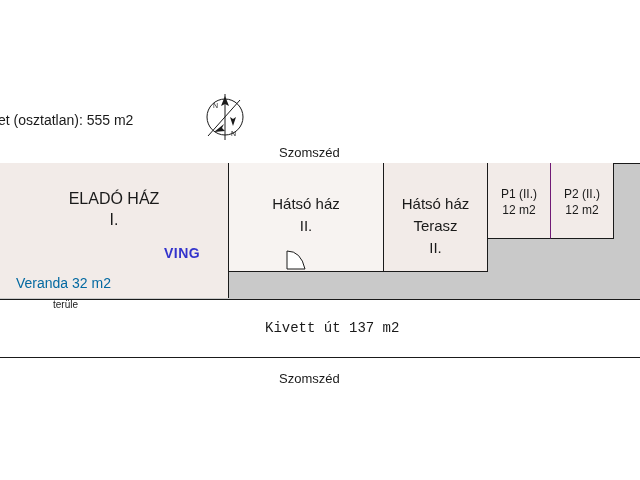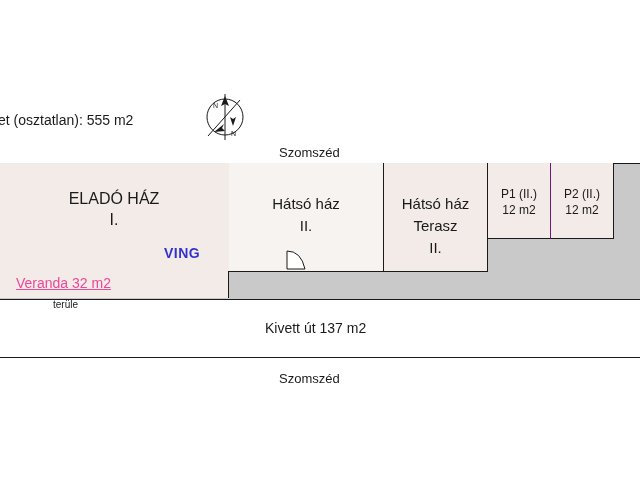--- a/index.html
+++ b/index.html
@@ -88,21 +88,20 @@
   
   .house {
     position: absolute;
     left: 0px;
     top: 163px;
     width: 228px;
     height: 108px;
     background: #f2ebe8;
     border-bottom: 1px solid #1a1a1a;
     border-right: 1px solid #1a1a1a;
-    padding-left: 46px;
   }
   .house-label {
     position: absolute;
     width: 228px;
     text-align: center;
     left: 0;
     top: 25px;
     font-size: 16px;
     color: #1a1a1a;
     line-height: 21px;
@@ -129,22 +128,21 @@
     width: 228px;
     height: 27px;
     background: #f2ebe8;
     border-right: 1px solid #1a1a1a;
   }
   .veranda-label {
     position: absolute;
     left: 16px;
     top: 275px;
     font-size: 14px;
-    color: #ec4899;
-    text-decoration: underline;
+    color: #0369a1;
   }
   .lepcso {
     position: absolute;
     left: 53px;
     top: 299px;
     font-size: 10px;
     color: #1a1a1a;
   }
 
   
@@ -254,20 +252,21 @@
     white-space: nowrap;
   }
 
   
   .road-label {
     position: absolute;
     left: 265px;
     top: 320px;
     font-size: 14px;
     color: #1a1a1a;
+    font-family: Liberation Mono, monospace;
   }
   .road-line {
     position: absolute;
     left: 0;
     top: 357px;
     width: 640px;
     height: 0;
     border-top: 1px solid #1a1a1a;
   }
 </style>

